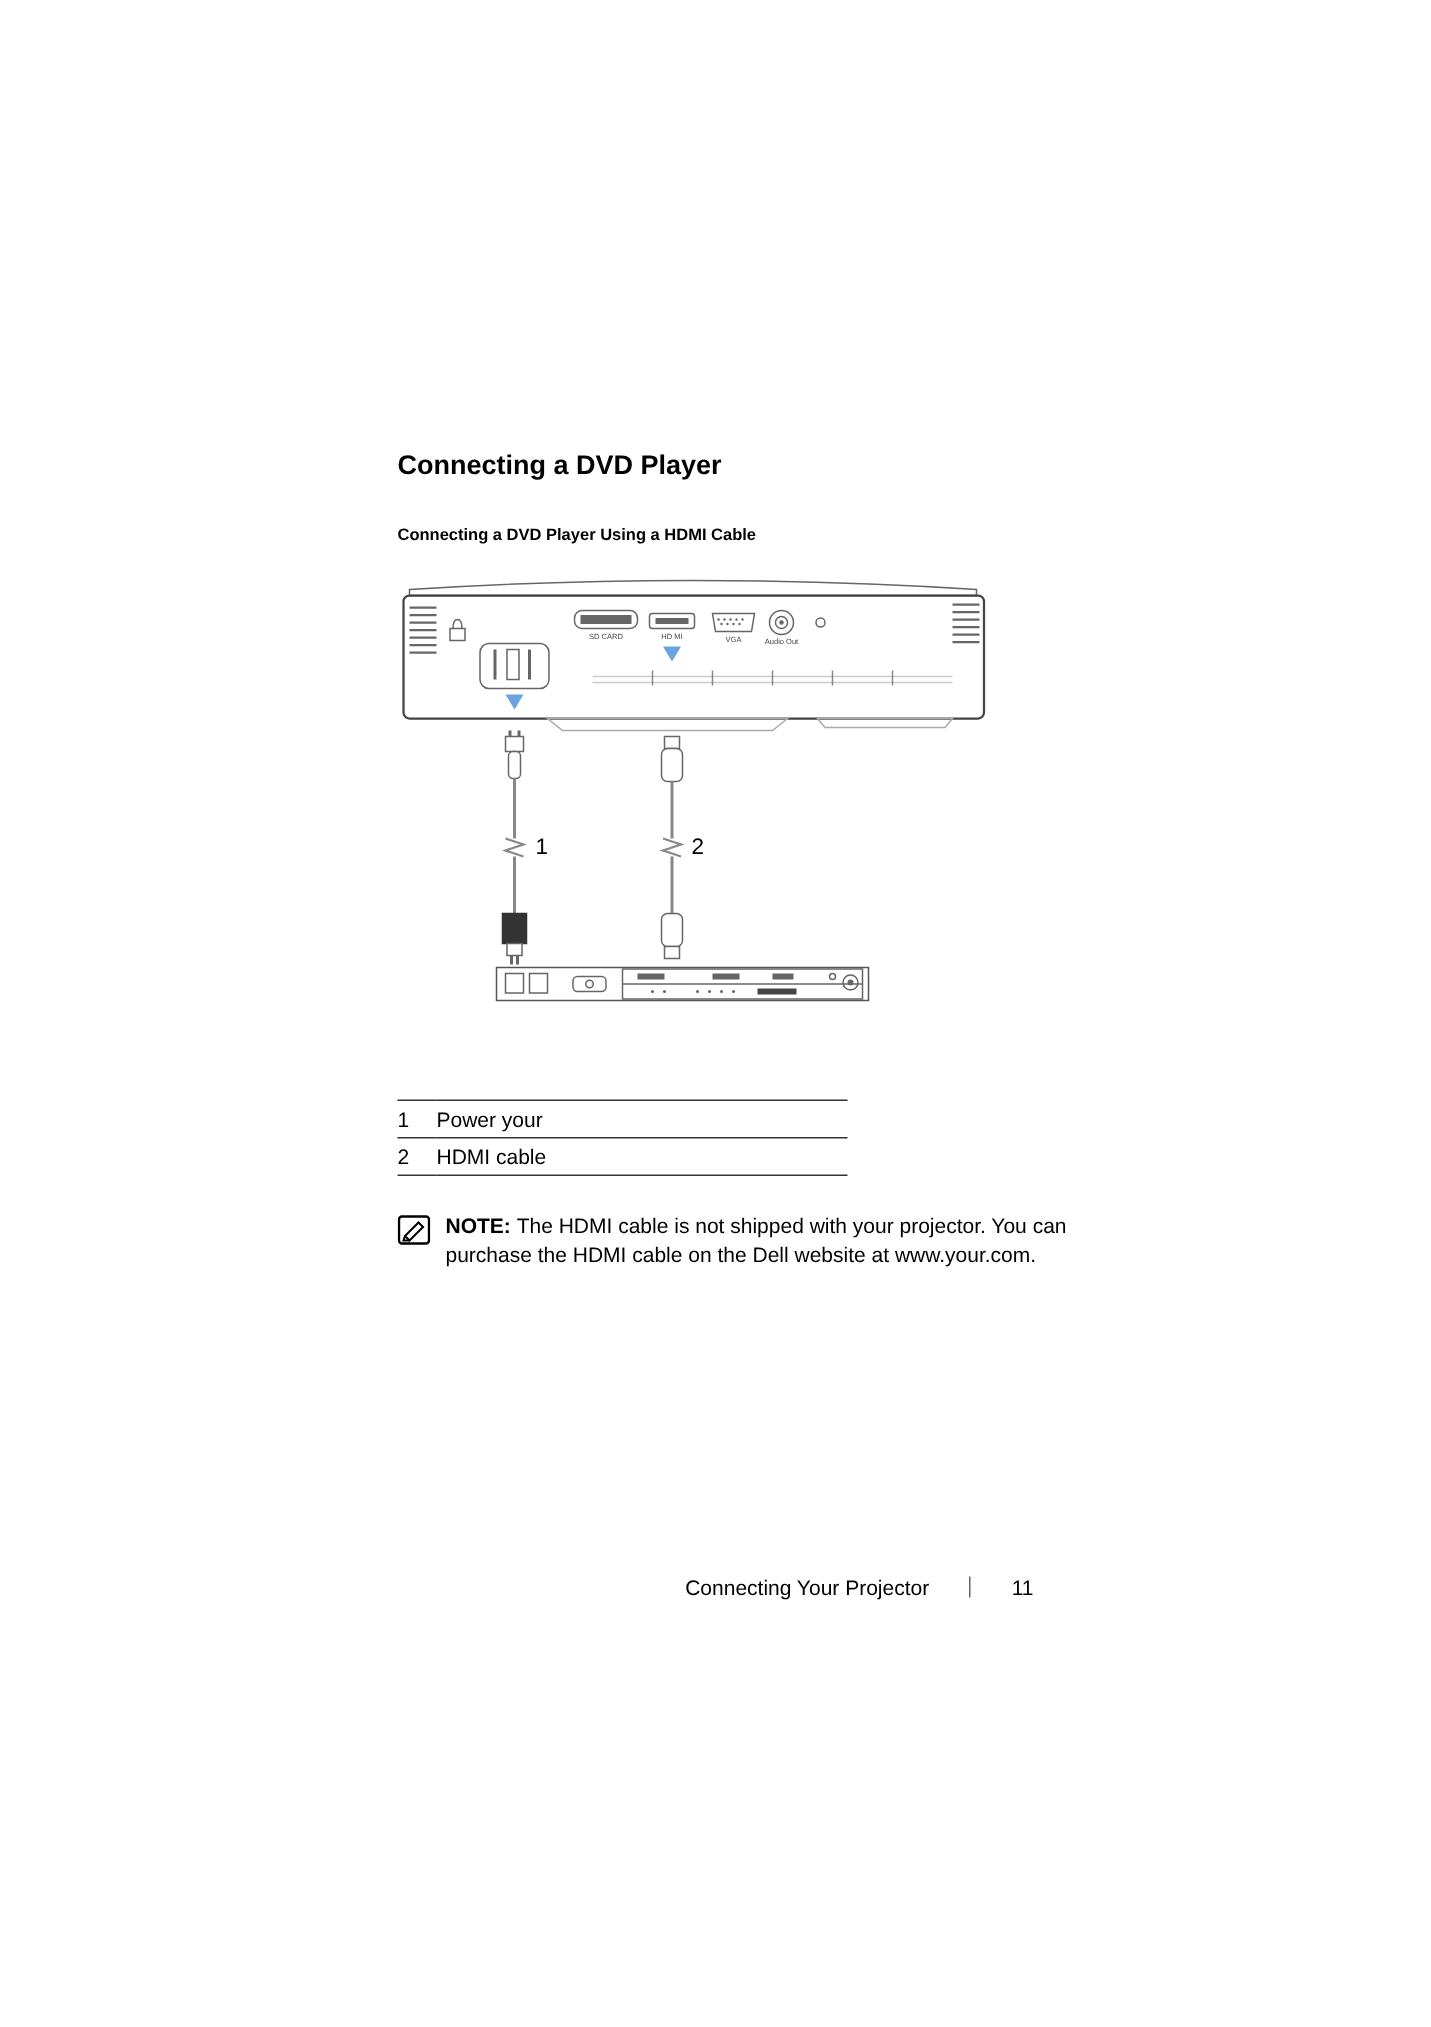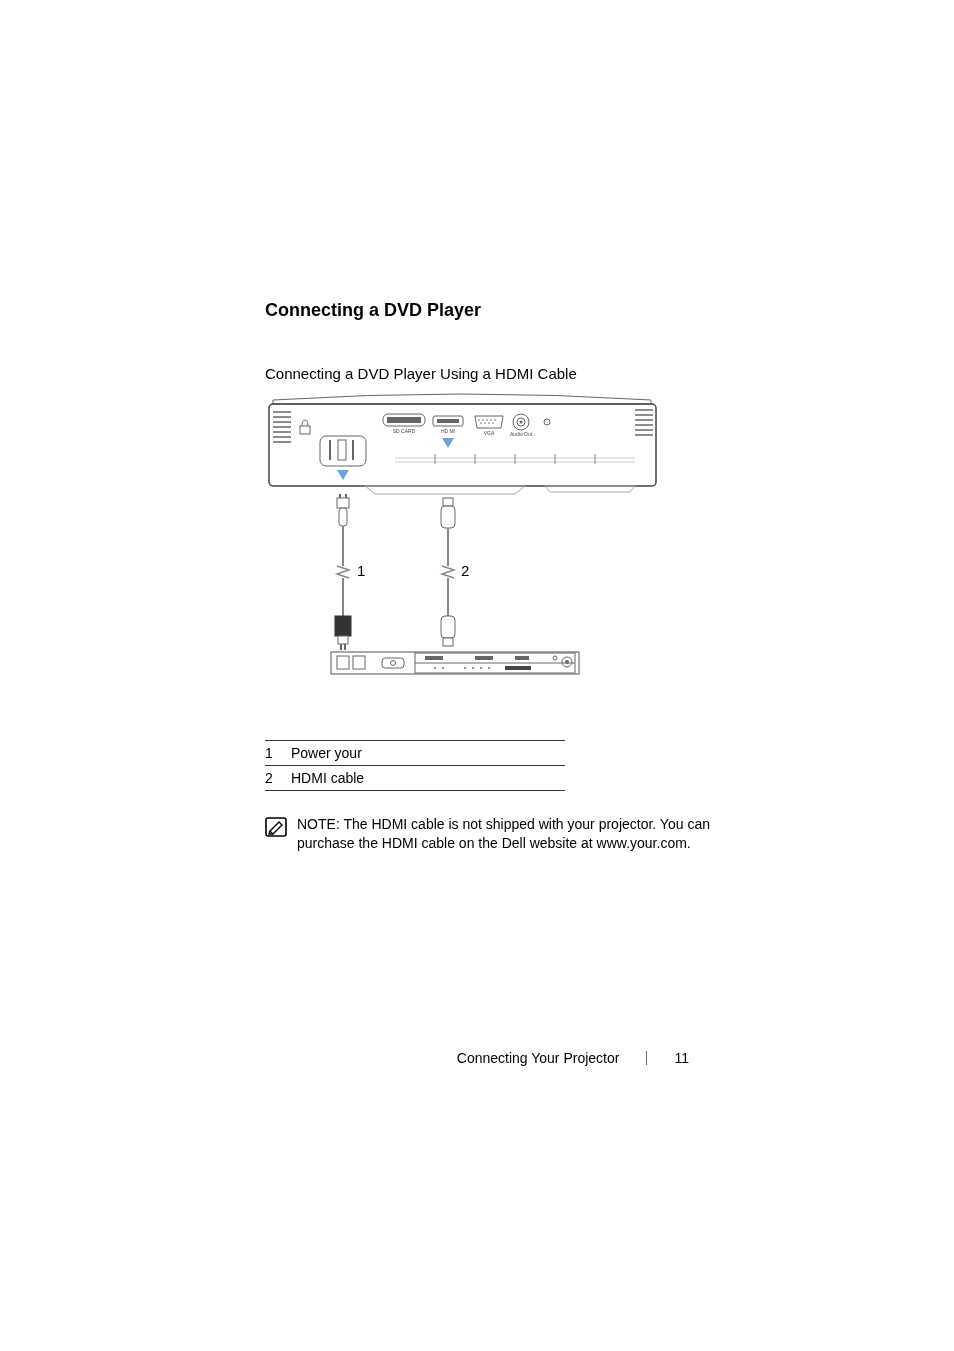--- a/index.html
+++ b/index.html
@@ -13,26 +13,26 @@
     }
     .page-content {
       position: absolute;
       left: 265px;
       top: 300px;
       width: 450px;
     }
     h2 {
       font-size: 18px;
       font-weight: 600;
-      margin-bottom: 44px;
+      margin-bottom: 30px;
     }
     h3 {
-      font-size: 15px;
-      font-weight: 400;
-      margin-bottom: 8px;
+      font-size: 11px;
+      font-weight: 700;
+      margin-bottom: 20px;
     }
     .diagram {
       width: 395px;
       height: 290px;
       margin-bottom: 60px;
     }
     .legend-table {
       width: 300px;
       border-collapse: collapse;
       font-size: 14px;
@@ -53,21 +53,21 @@
       gap: 10px;
       font-size: 14px;
       line-height: 1.35;
       align-items: flex-start;
     }
     .note-block .icon {
       flex: 0 0 auto;
       margin-top: 2px;
     }
     .note-block .text .bold {
-      font-weight: 400;
+      font-weight: 700;
     }
     .footer {
       position: absolute;
       bottom: 285px;
       right: 265px;
       font-size: 14px;
       display: flex;
       align-items: center;
       gap: 27px;
     }

